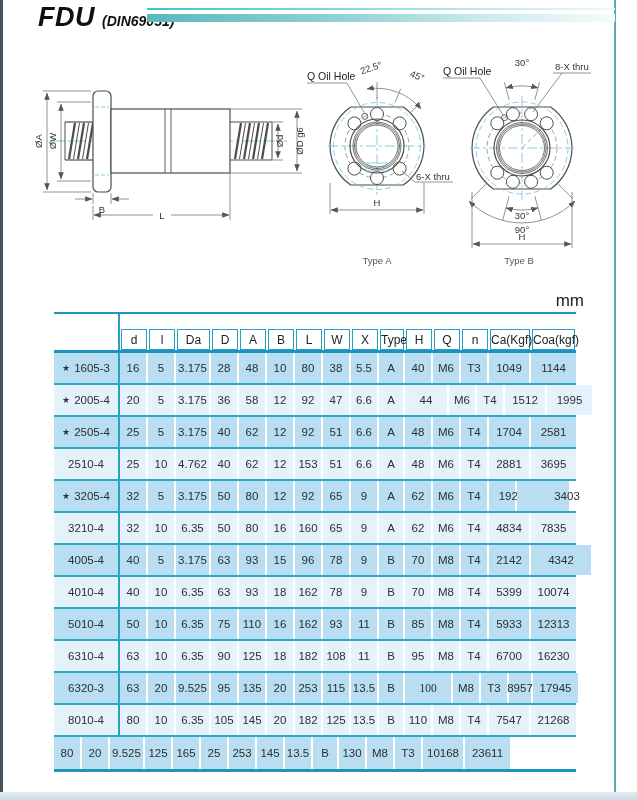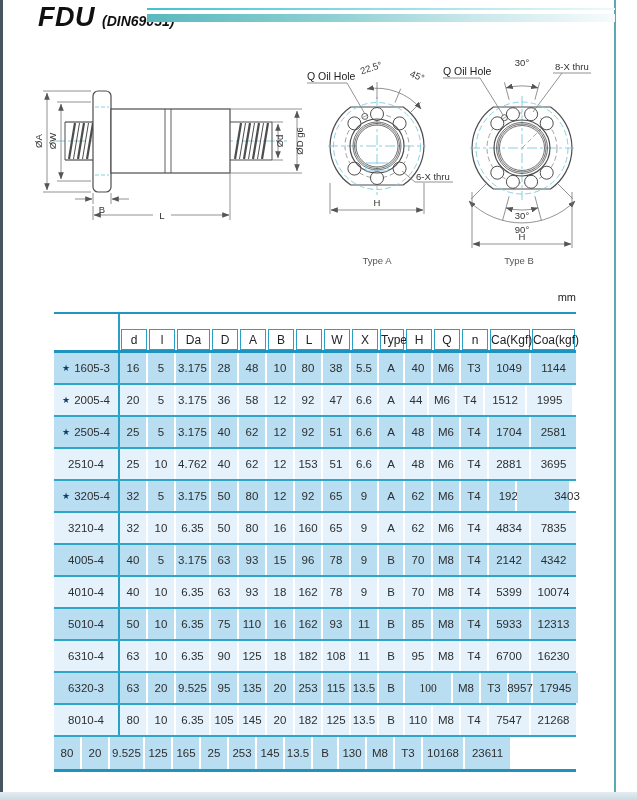--- a/index.html
+++ b/index.html
@@ -15,21 +15,21 @@
   .hdr{position:absolute;left:38px;top:2px;display:flex;align-items:baseline;gap:7px;}
   .hdr .t1{font-size:27px;font-weight:bold;font-style:italic;color:#101010;letter-spacing:0.5px;}
   .hdr .t2{font-size:14px;font-weight:bold;font-style:italic;color:#101010;}
   .deco-thin{position:absolute;left:147px;top:8px;width:468px;height:2px;
     background:linear-gradient(to right,#41c1d4,#9adfe9 55%,#eef9fb);}
   .deco-bar{position:absolute;left:147px;top:14px;width:468px;height:8px;
     background:linear-gradient(to right,#58b9be,#8fd0d3 40%,#c9e8ea 70%,#f7fbfc);}
   
   .drawing{position:absolute;left:25px;top:52px;width:590px;height:240px;}
   
-  .units{position:absolute;left:0;top:291px;width:576px;text-align:right;font-size:11px;color:#222;}
+  .units{position:absolute;left:0;top:291px;width:576px;text-align:right;font-size:17px;color:#222;padding-left:8px;}
   
   .tbl{position:absolute;left:54px;top:312px;width:522px;}
   .thead{display:flex;align-items:flex-end;height:36px;border-top:2px solid #2196be;border-bottom:3px solid #1e93bd;box-sizing:content-box;}
   .hmodel{width:66px;align-self:stretch;border-right:2px solid #2aa0c6;box-sizing:border-box;flex:none;}
   .hcell{height:21px;line-height:21px;margin:0 1px;border:1px solid #2aa0c6;background:#fff;
     text-align:center;font-size:12px;color:#222;box-sizing:border-box;flex:none;}
   .tbody{border-bottom:3px solid #1e93bd;}
   .trow{display:flex;height:32px;border-bottom:2px solid #2fa5c8;box-sizing:border-box;}
   .trow:last-child{border-bottom:none;}
   .cell{height:100%;display:flex;align-items:center;justify-content:center;
@@ -295,21 +295,21 @@
           <div class="cell" style="width: 28px;">20</div>
           <div class="cell" style="width: 28px;">5</div>
           <div class="cell" style="width: 35px;">3.175</div>
           <div class="cell" style="width: 28px;">36</div>
           <div class="cell" style="width: 28px;">58</div>
           <div class="cell" style="width: 28px;">12</div>
           <div class="cell" style="width: 28px;">92</div>
           <div class="cell" style="width: 28px;">47</div>
           <div class="cell" style="width: 28px;">6.6</div>
           <div class="cell" style="width: 26px;">A</div>
-          <div class="cell" style="width: 24px;">44</div>
+          <div class="cell" style="width: 44px;">44</div>
           <div class="cell" style="width: 28px;">M6</div>
           <div class="cell" style="width: 28px;">T4</div>
           <div class="cell" style="width: 42px;">1512</div>
           <div class="cell" style="width: 45px;">1995</div>
         </div>
         <div class="trow dark">
           <div class="cell model">
             <span class="star">★</span>
             <span>2505-4</span>
           </div>
@@ -401,21 +401,21 @@
           <div class="cell" style="width: 28px;">93</div>
           <div class="cell" style="width: 28px;">15</div>
           <div class="cell" style="width: 28px;">96</div>
           <div class="cell" style="width: 28px;">78</div>
           <div class="cell" style="width: 28px;">9</div>
           <div class="cell" style="width: 26px;">B</div>
           <div class="cell" style="width: 28px;">70</div>
           <div class="cell" style="width: 28px;">M8</div>
           <div class="cell" style="width: 28px;">T4</div>
           <div class="cell" style="width: 42px;">2142</div>
-          <div class="cell" style="width: 45px;">4342</div>
+          <div class="cell" style="width: 60px;">4342</div>
         </div>
         <div class="trow light">
           <div class="cell model">
             <span>4010-4</span>
           </div>
           <div class="cell" style="width: 28px;">40</div>
           <div class="cell" style="width: 28px;">10</div>
           <div class="cell" style="width: 35px;">6.35</div>
           <div class="cell" style="width: 28px;">63</div>
           <div class="cell" style="width: 28px;">93</div>

